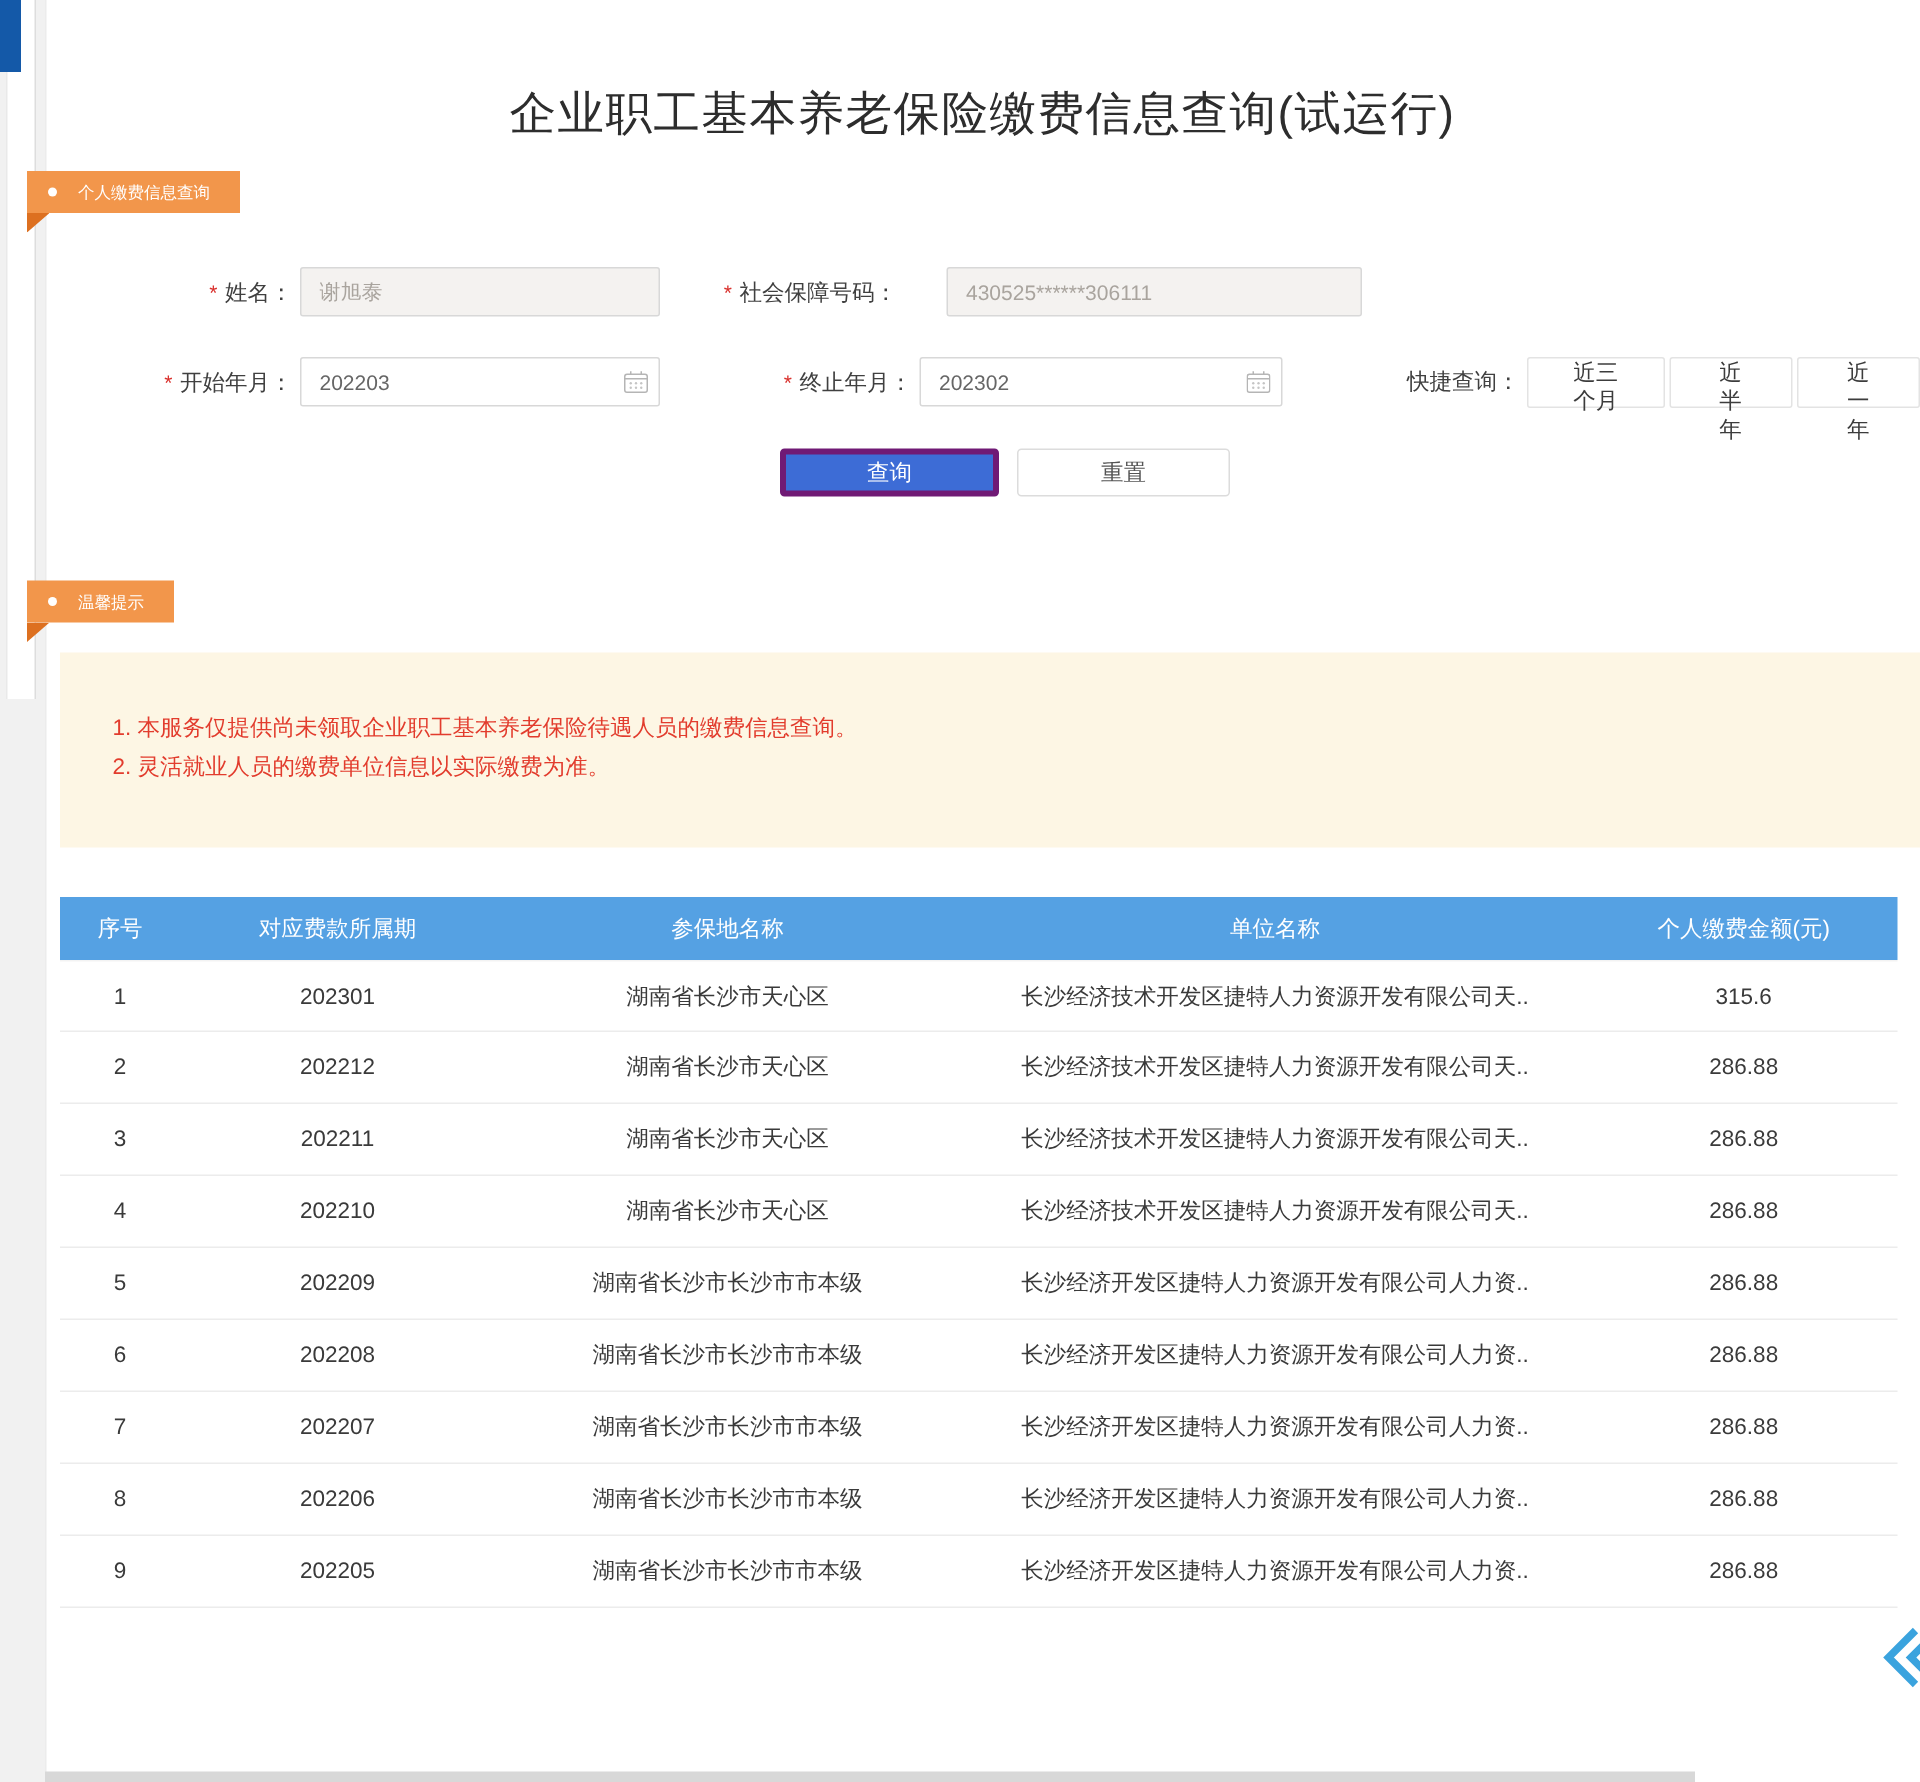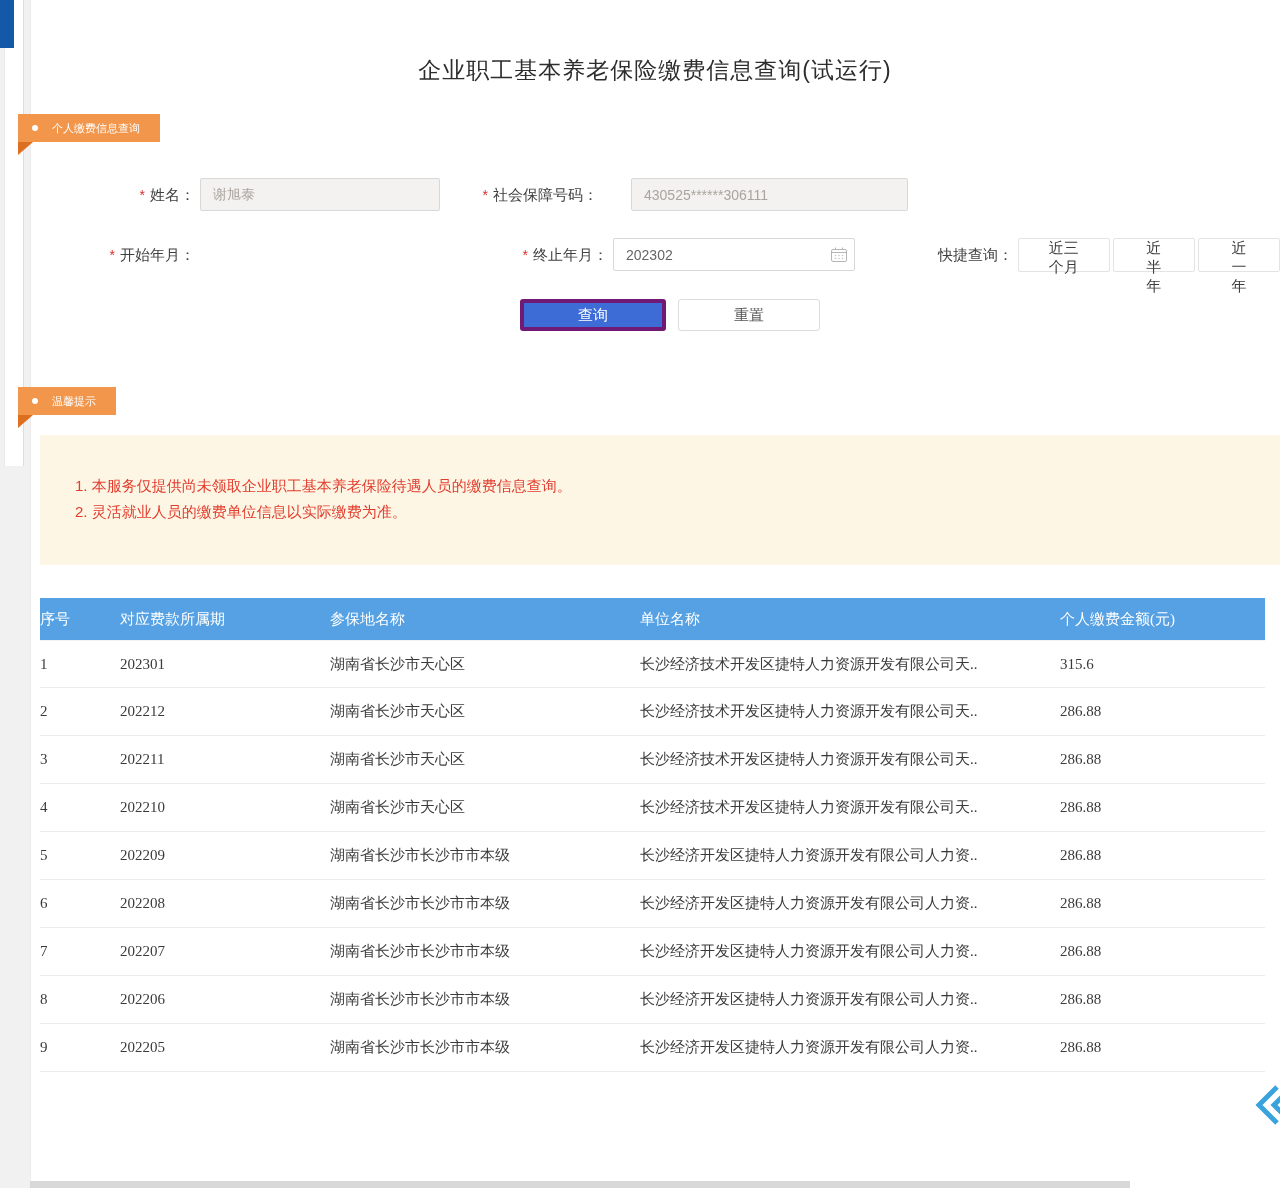--- a/index.html
+++ b/index.html
@@ -23,21 +23,21 @@
   }
 
   
   .main-panel {
     position:absolute; left:30px; top:0; width:1250px; height:1188px;
     background:#fff; border-left:1px solid #ececec;
   }
 
   .page-title {
     position:absolute; left:30px; top:55px; width:1250px;
-    text-align:center; font-size:23px; color:#2d2d2d; letter-spacing:1px;
+    text-align:center; font-size:31px; color:#2d2d2d; letter-spacing:1px;
   }
 
   
   .section-tag {
     position:absolute; left:18px; height:28px; background:#F2964B; color:#fff;
     display:flex; align-items:center; padding:0 20px 0 14px; font-size:11px; z-index:5;
   }
   .section-tag .dot { width:6px; height:6px; border-radius:50%; background:#fff; margin-right:14px; }
   .section-tag .fold {
     position:absolute; left:0; top:28px; width:15px; height:13px;
@@ -84,21 +84,21 @@
   
   .ctable { position:absolute; left:40px; top:598px; width:1225px; }
   .thead {
     display:flex; align-items:center; height:42px; background:#55A1E3; color:#fff; font-size:15px;
   }
   .trow {
     display:flex; align-items:center; height:48px; background:#fff;
     border-bottom:1px solid #ececec; font-size:15px; color:#3a3a3a;
   }
   .trow:first-child { border-top:1px solid #f3f3f3; }
-  .tcell { text-align:left; overflow:hidden; white-space:nowrap;font-family:Liberation Serif, serif; }
+  .tcell { text-align:center; overflow:hidden; white-space:nowrap; }
   .c0 { width:80px; }
   .c1 { width:210px; }
   .c2 { width:310px; }
   .c3 { width:420px; }
   .c4 { width:205px; }
 
   .collapse-chevron { position:absolute; left:1252px; top:1082px; cursor:pointer; }
 
   .h-scrollbar {
     position:absolute; left:30px; top:1181px; width:1100px; height:7px; background:#d8d8d8;
@@ -131,20 +131,37 @@
 
   <div class="f-label" style="left:420px; top:178px; width:178px;">
     <span class="req">*</span><span>社会保障号码：</span>
   </div>
   <div class="inp-wrap" style="left:631px; top:178px; width:277px;">
     <input class="f-input readonly" readonly="" value="430525******306111" style="">
   </div>
 
   <div class="f-label" style="left:60px; top:238px; width:135px;">
     <span class="req">*</span><span>开始年月：</span>
+  </div>
+  <div class="inp-wrap" style="left:200px; top:238px; width:240px;">
+    <input class="f-input" value="202203" style="">
+    <span class="cal-icon">
+      <svg width="16" height="15" viewBox="0 0 16 15">
+          <rect x="0.5" y="2.5" width="15" height="12" rx="1.5" fill="none" stroke="#b5b5b5"></rect>
+          <line x1="0.5" y1="5.5" x2="15.5" y2="5.5" stroke="#b5b5b5"></line>
+          <line x1="4.5" y1="0.5" x2="4.5" y2="3" stroke="#b5b5b5"></line>
+          <line x1="11.5" y1="0.5" x2="11.5" y2="3" stroke="#b5b5b5"></line>
+          <circle cx="4.5" cy="8.5" r="0.8" fill="#c5c5c5"></circle>
+          <circle cx="8" cy="8.5" r="0.8" fill="#c5c5c5"></circle>
+          <circle cx="11.5" cy="8.5" r="0.8" fill="#c5c5c5"></circle>
+          <circle cx="4.5" cy="11.5" r="0.8" fill="#c5c5c5"></circle>
+          <circle cx="8" cy="11.5" r="0.8" fill="#c5c5c5"></circle>
+          <circle cx="11.5" cy="11.5" r="0.8" fill="#c5c5c5"></circle>
+        </svg>
+    </span>
   </div>
 
   <div class="f-label" style="left:430px; top:238px; width:178px;">
     <span class="req">*</span><span>终止年月：</span>
   </div>
   <div class="inp-wrap" style="left:613px; top:238px; width:242px;">
     <input class="f-input" value="202302" style="">
     <span class="cal-icon">
       <svg width="16" height="15" viewBox="0 0 16 15">
           <rect x="0.5" y="2.5" width="15" height="12" rx="1.5" fill="none" stroke="#b5b5b5"></rect>

